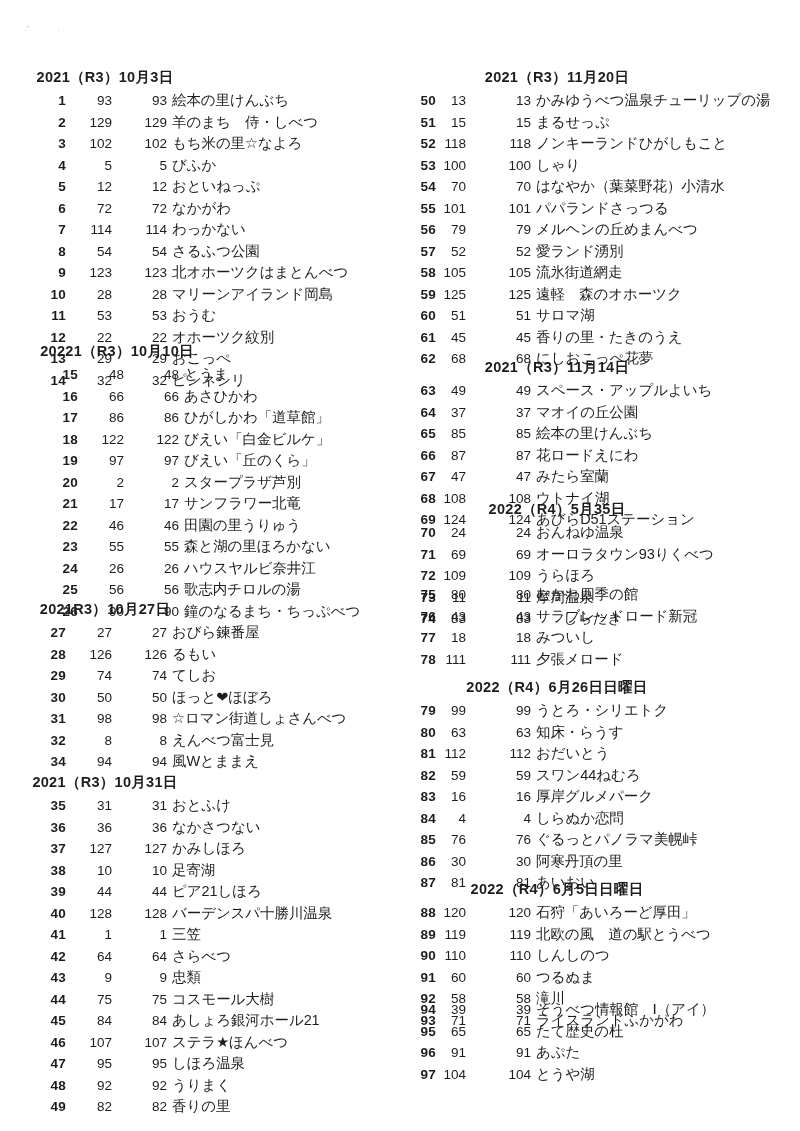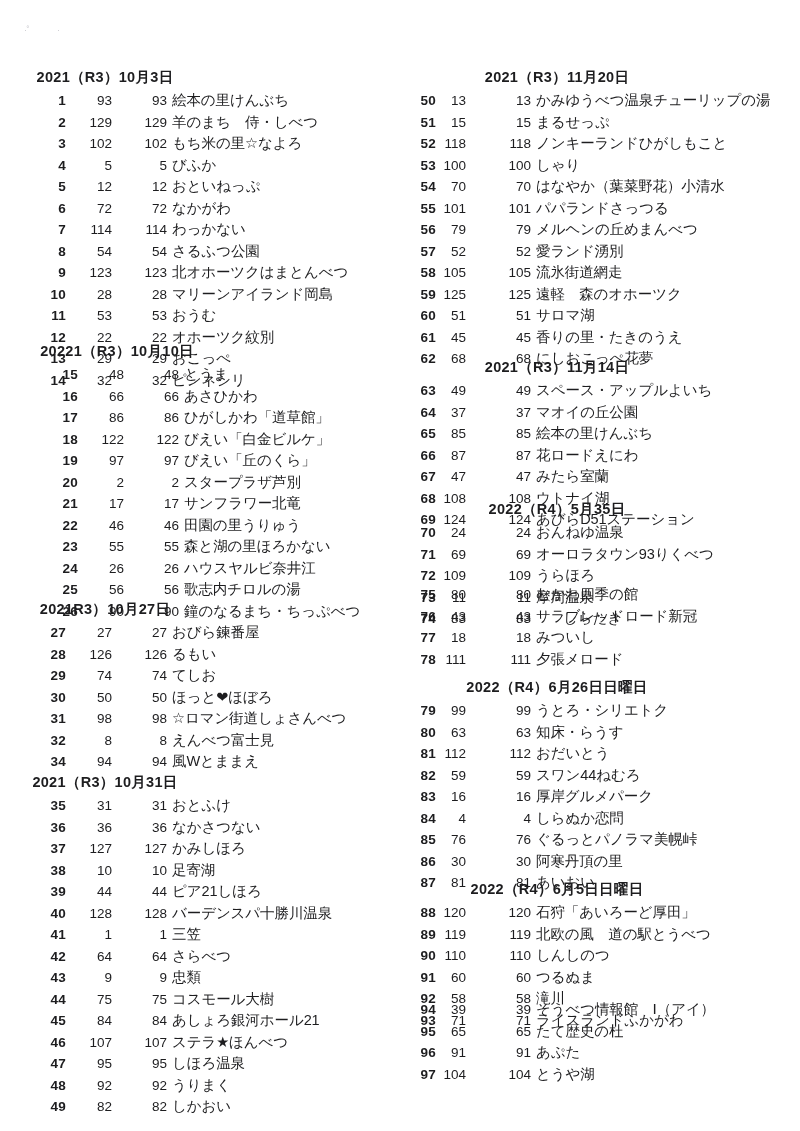--- a/index.html
+++ b/index.html
@@ -404,21 +404,21 @@
           <div class="row">
             <span class="cell-idx">48</span>
             <span class="cell-num">92</span>
             <span class="cell-num2">92</span>
             <span class="cell-name">うりまく</span>
           </div>
           <div class="row">
             <span class="cell-idx">49</span>
             <span class="cell-num">82</span>
             <span class="cell-num2">82</span>
-            <span class="cell-name">しかおい</span>
+            <span class="cell-name">香りの里</span>
           </div>
         </div>
       </div>
     </div>
   <div class="column column-right" id="col-right">
       <div class="block" style="top: 68px;">
         <div class="date-header">2021（R3）11月20日</div>
         <div class="rows">
           <div class="row">
             <span class="cell-idx">50</span>

